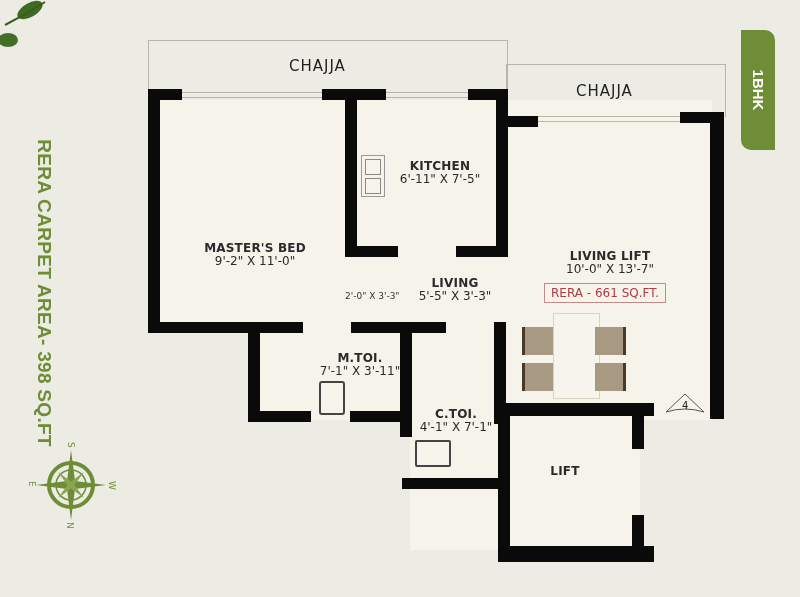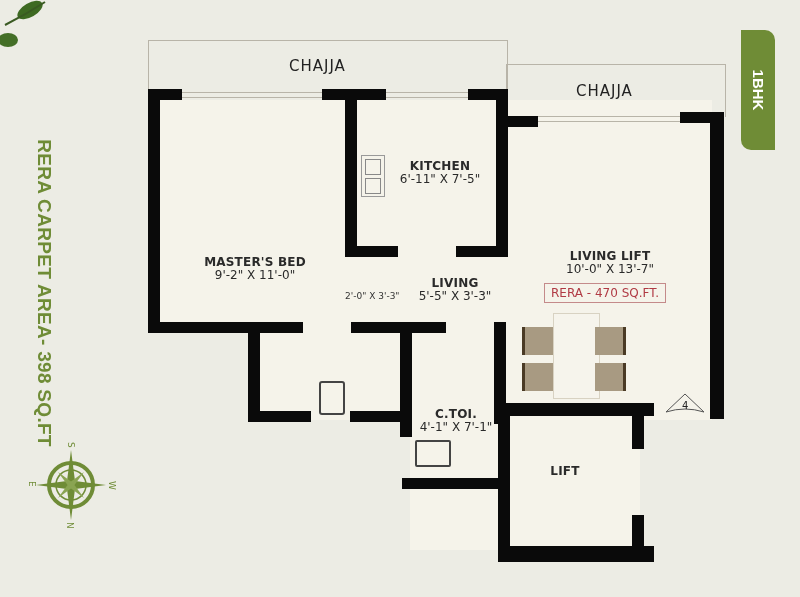--- a/index.html
+++ b/index.html
@@ -75,38 +75,42 @@
   <div class="wall" style="left:632px;top:515px;width:12px;height:35px;"></div>
 
   <div style="position:absolute;left:361px;top:155px;width:22px;height:40px;border:1px solid #999;">
     <div style="margin:3px;width:14px;height:14px;border:1px solid #888;"></div>
     <div style="margin:3px;width:14px;height:14px;border:1px solid #888;"></div>
   </div>
 
   <div style="position:absolute;left:319px;top:381px;width:22px;height:30px;border:2px solid #444;border-radius:3px;"></div>
   <div style="position:absolute;left:415px;top:440px;width:32px;height:23px;border:2px solid #444;border-radius:2px;"></div>
 
-  <div class="lbl" style="left:190px;top:256px;width:130px;text-align:center;">
+  <div class="lbl" style="left:190px;top:242px;width:130px;text-align:center;">
     <span class="name">MASTER'S BED</span>
     <span class="dim">9'-2" X 11'-0"</span>
   </div>
   <div class="lbl" style="left:390px;top:160px;width:100px;">
     <span class="name">KITCHEN</span>
     <span class="dim">6'-11" X 7'-5"</span>
   </div>
   <div class="lbl" style="left:410px;top:277px;width:90px;">
     <span class="name">LIVING</span>
     <span class="dim">5'-5" X 3'-3"</span>
   </div>
   <div class="small" style="left:345px;top:291px;">2'-0" X 3'-3"</div>
   <div class="lbl" style="left:545px;top:250px;width:130px;">
     <span class="name">LIVING LIFT</span>
     <span class="dim">10'-0" X 13'-7"</span>
   </div>
-  <div class="rera">RERA - 470 SQ.FT.</div>
+  <div class="rera">RERA - 661 SQ.FT.</div>
+  <div class="lbl" style="left:305px;top:352px;width:110px;">
+    <span class="name">M.TOI.</span>
+    <span class="dim">7'-1" X 3'-11"</span>
+  </div>
   <div class="lbl" style="left:414px;top:408px;width:84px;">
     <span class="name">C.TOI.</span>
     <span class="dim">4'-1" X 7'-1"</span>
   </div>
   <div class="lbl" style="left:545px;top:465px;width:40px;">
     <span class="name">LIFT</span>
   </div>
 
   <div class="table"></div>
   <div class="chair" style="left:522px;top:327px;"></div>

